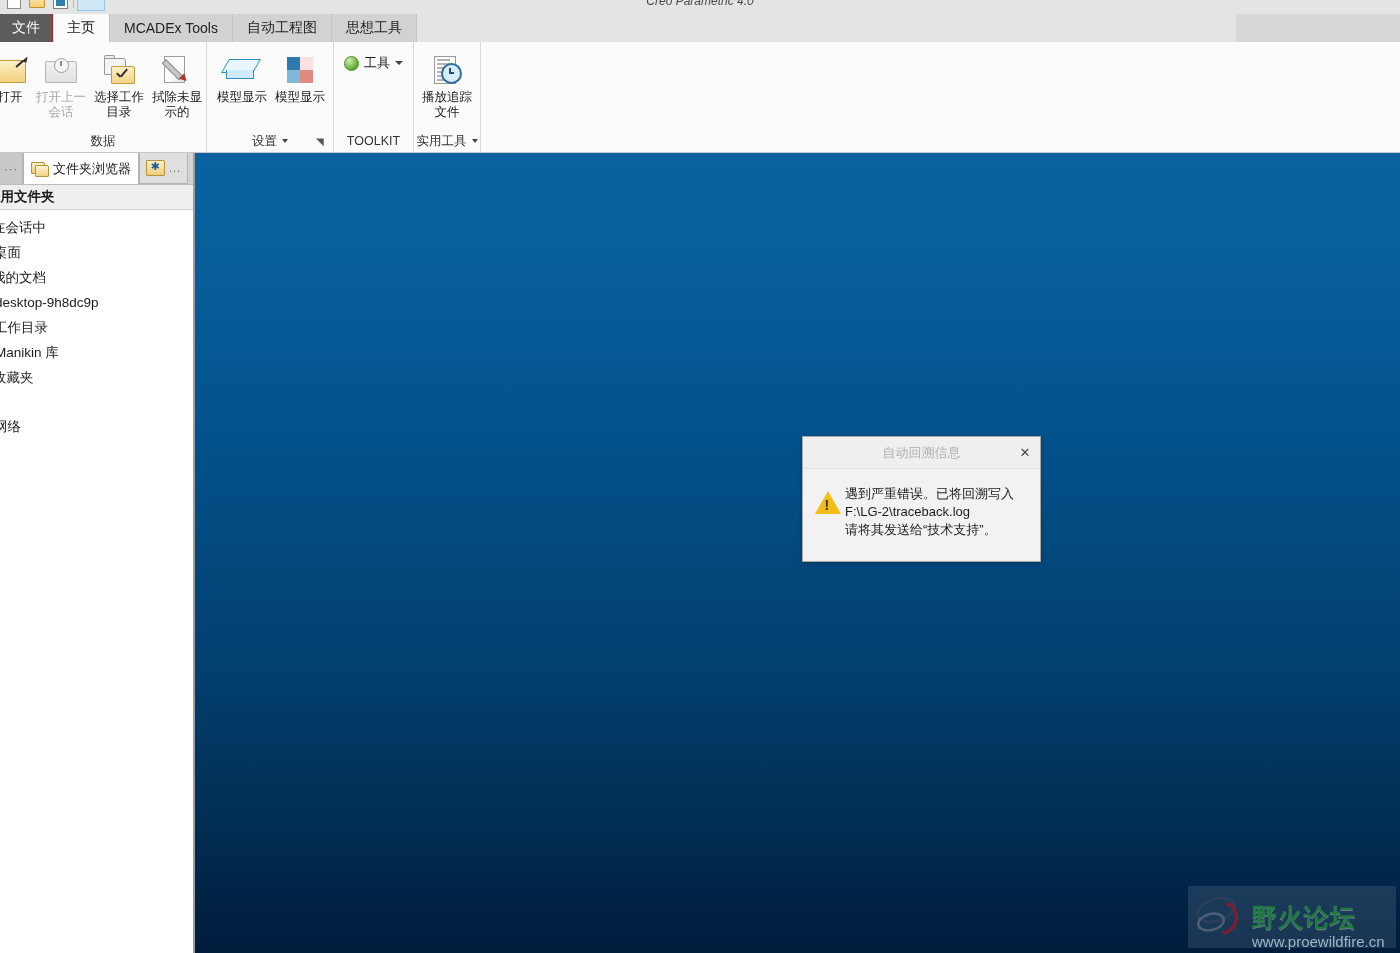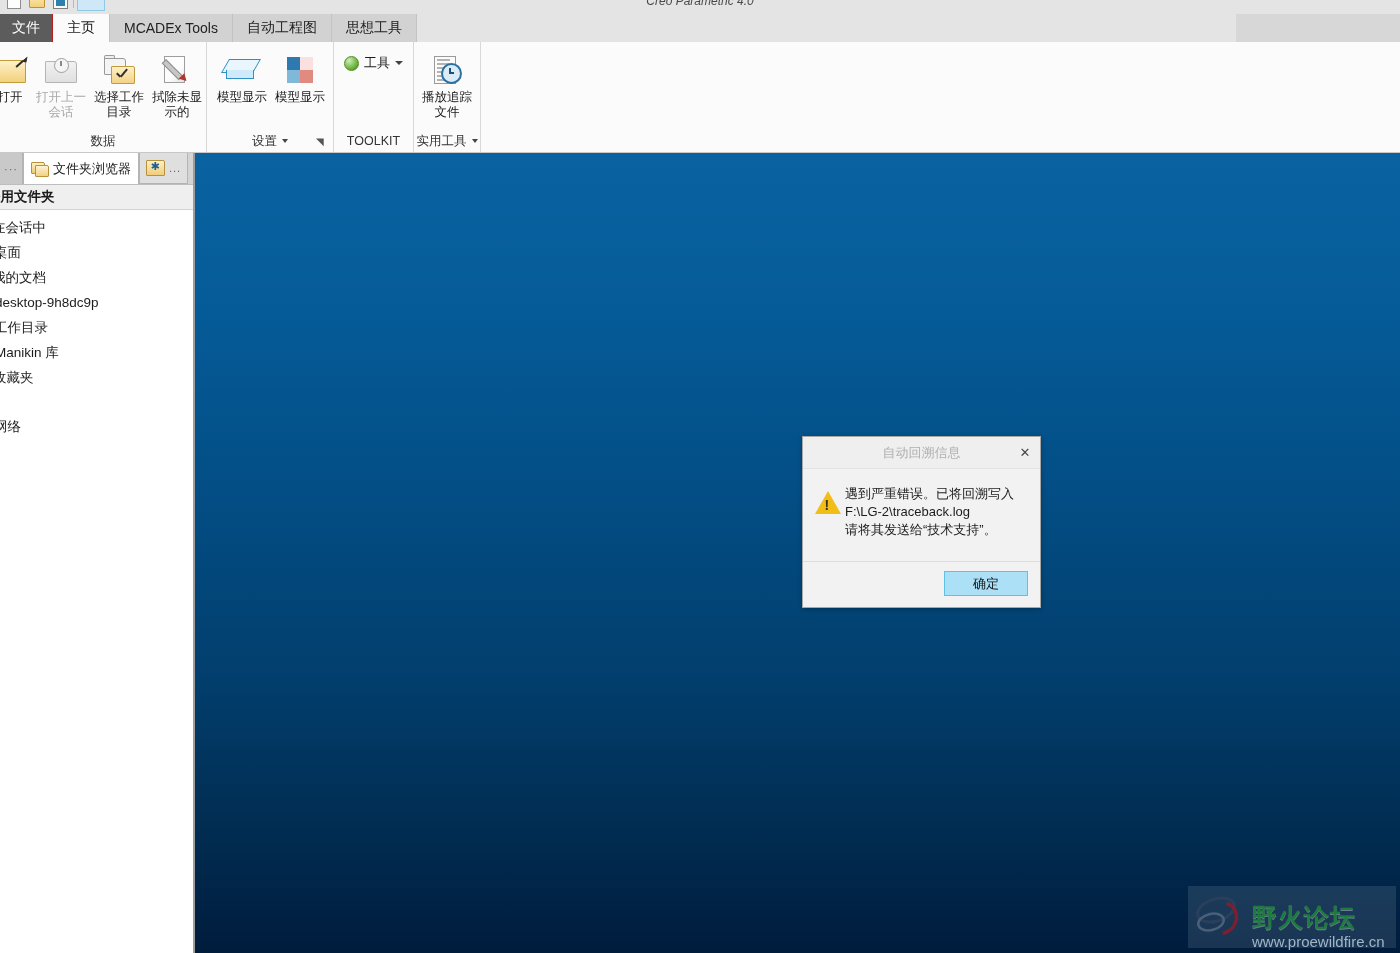--- a/index.html
+++ b/index.html
@@ -879,23 +879,20 @@
       <span class="dlg-close">✕</span>
     </div>
     <div class="dlg-body">
       <span class="warn-tri"></span>
       <div class="dlg-msg">
         <div>遇到严重错误。已将回溯写入</div>
         <div class="mono">F:\LG-2\traceback.log</div>
         <div>请将其发送给“技术支持”。</div>
       </div>
     </div>
-    <div class="dlg-footer">
-      <div class="btn-ok" style="background: rgb(172, 224, 247);">确定</div>
-    </div>
   </div>
 
   <div class="watermark">
     <svg class="wm-logo" width="52" height="46" viewBox="0 0 52 46">
       <ellipse cx="22" cy="16" rx="19" ry="11" fill="none" stroke="#2b3f5c" stroke-width="3" transform="rotate(-18 22 16)"></ellipse>
       <ellipse cx="17" cy="28" rx="13" ry="8" fill="none" stroke="#4a5f78" stroke-width="2.5" transform="rotate(-14 17 28)"></ellipse>
       <path d="M34 10 C46 14 46 34 30 39" fill="none" stroke="#7b2030" stroke-width="3.5" stroke-linecap="round"></path>
     </svg>
     <div class="wm-text">
       <span class="wm-cn" style="color: rgb(31, 122, 63);">野火论坛</span>

